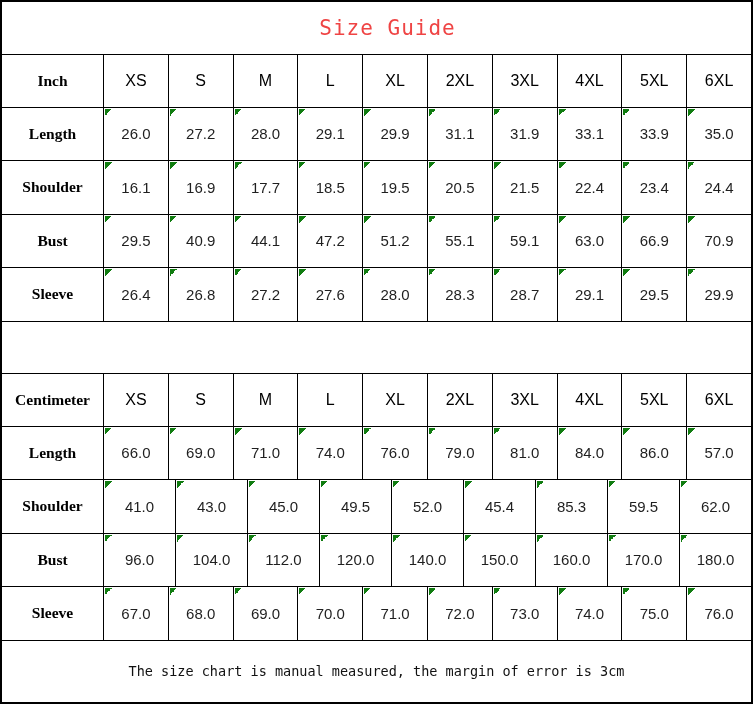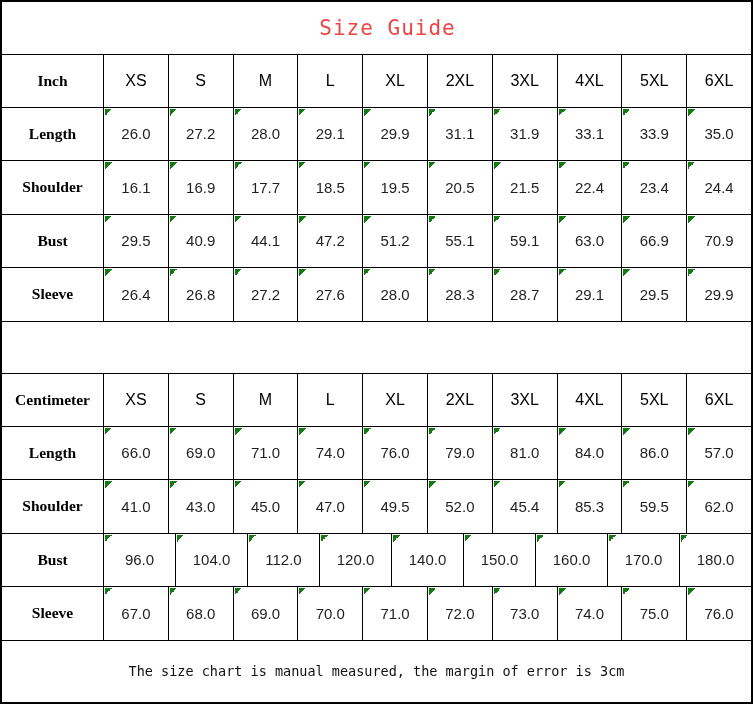--- a/index.html
+++ b/index.html
@@ -361,24 +361,20 @@
         <div class="cell value-cell">
           <span class="corner-marker" style="background: linear-gradient(135deg, rgb(16, 124, 16) 50%, transparent 50%);"></span>
           <span>43.0</span>
         </div>
         <div class="cell value-cell">
           <span class="corner-marker" style="background: linear-gradient(135deg, rgb(16, 124, 16) 50%, transparent 50%);"></span>
           <span>45.0</span>
         </div>
         <div class="cell value-cell">
           <span class="corner-marker" style="background: linear-gradient(135deg, rgb(16, 124, 16) 50%, transparent 50%);"></span>
-          <span>47.0</span>
-        </div>
-        <div class="cell value-cell">
-          <span class="corner-marker" style="background: linear-gradient(135deg, rgb(16, 124, 16) 50%, transparent 50%);"></span>
           <span>49.5</span>
         </div>
         <div class="cell value-cell">
           <span class="corner-marker" style="background: linear-gradient(135deg, rgb(16, 124, 16) 50%, transparent 50%);"></span>
           <span>52.0</span>
         </div>
         <div class="cell value-cell">
           <span class="corner-marker" style="background: linear-gradient(135deg, rgb(16, 124, 16) 50%, transparent 50%);"></span>
           <span>45.4</span>
         </div>

